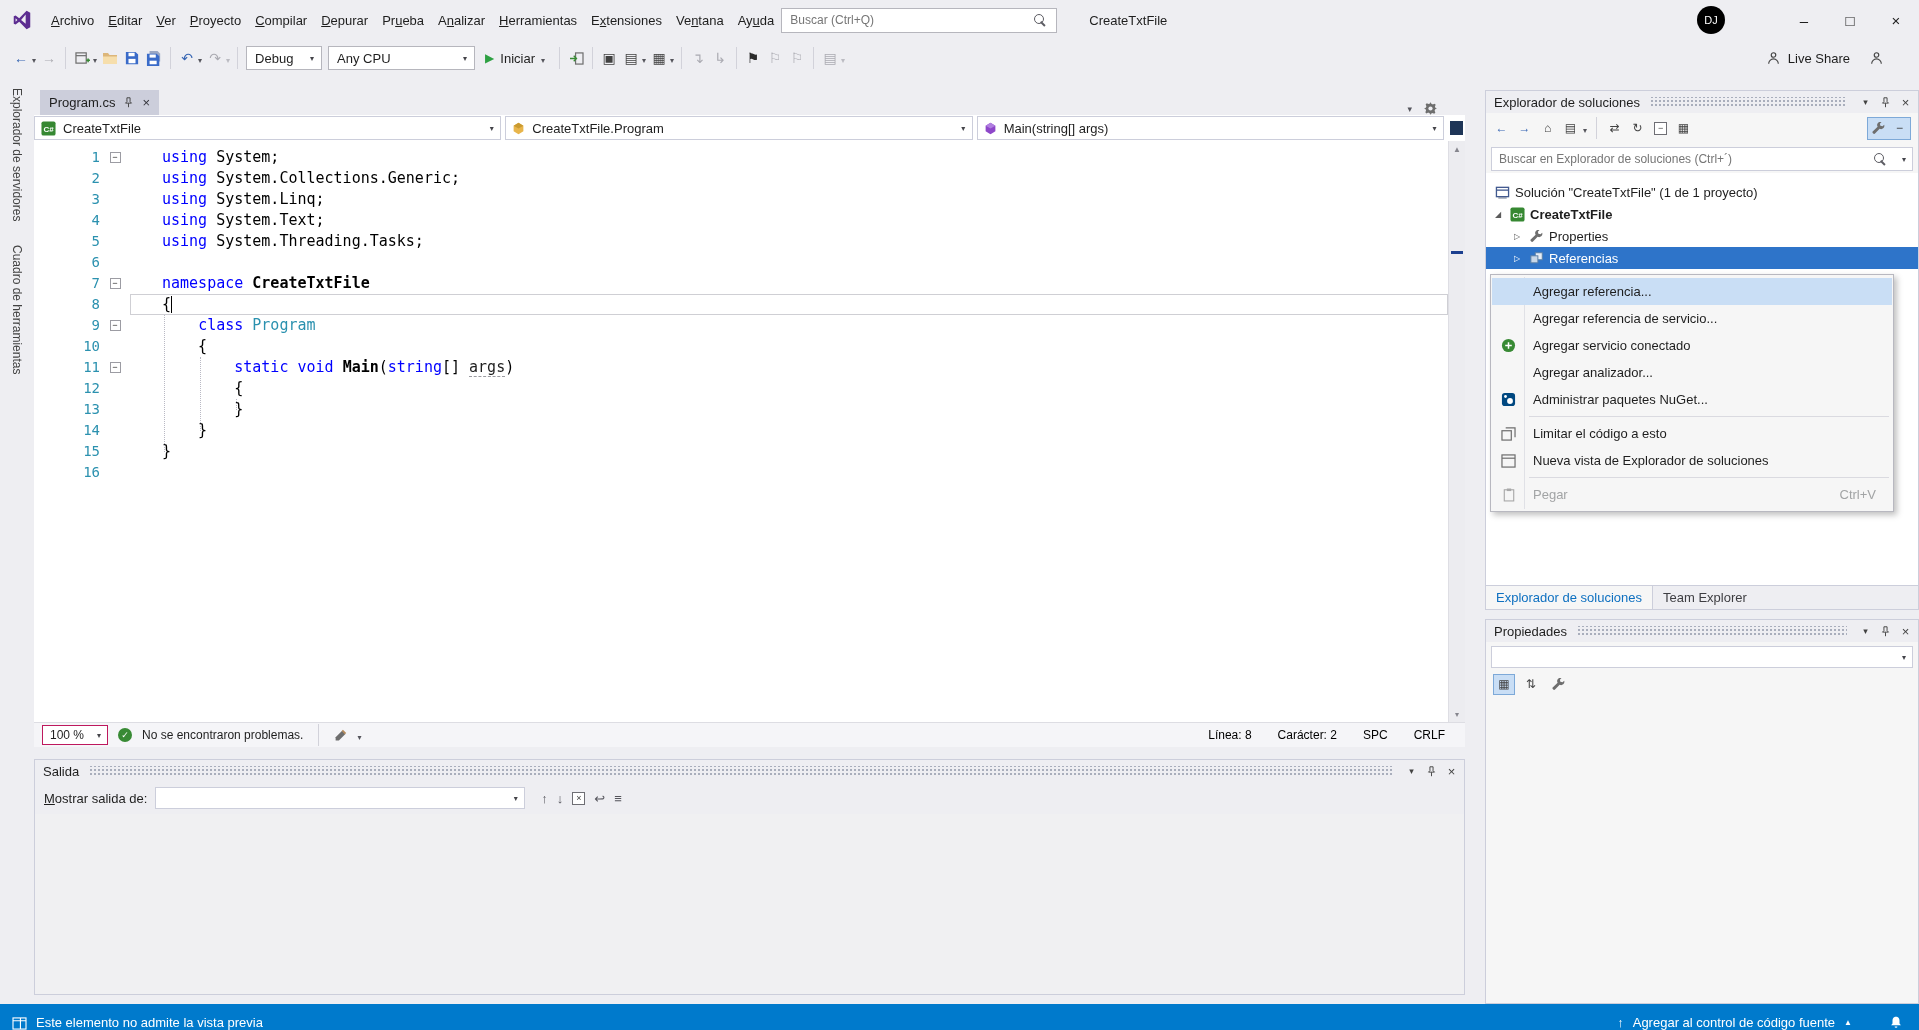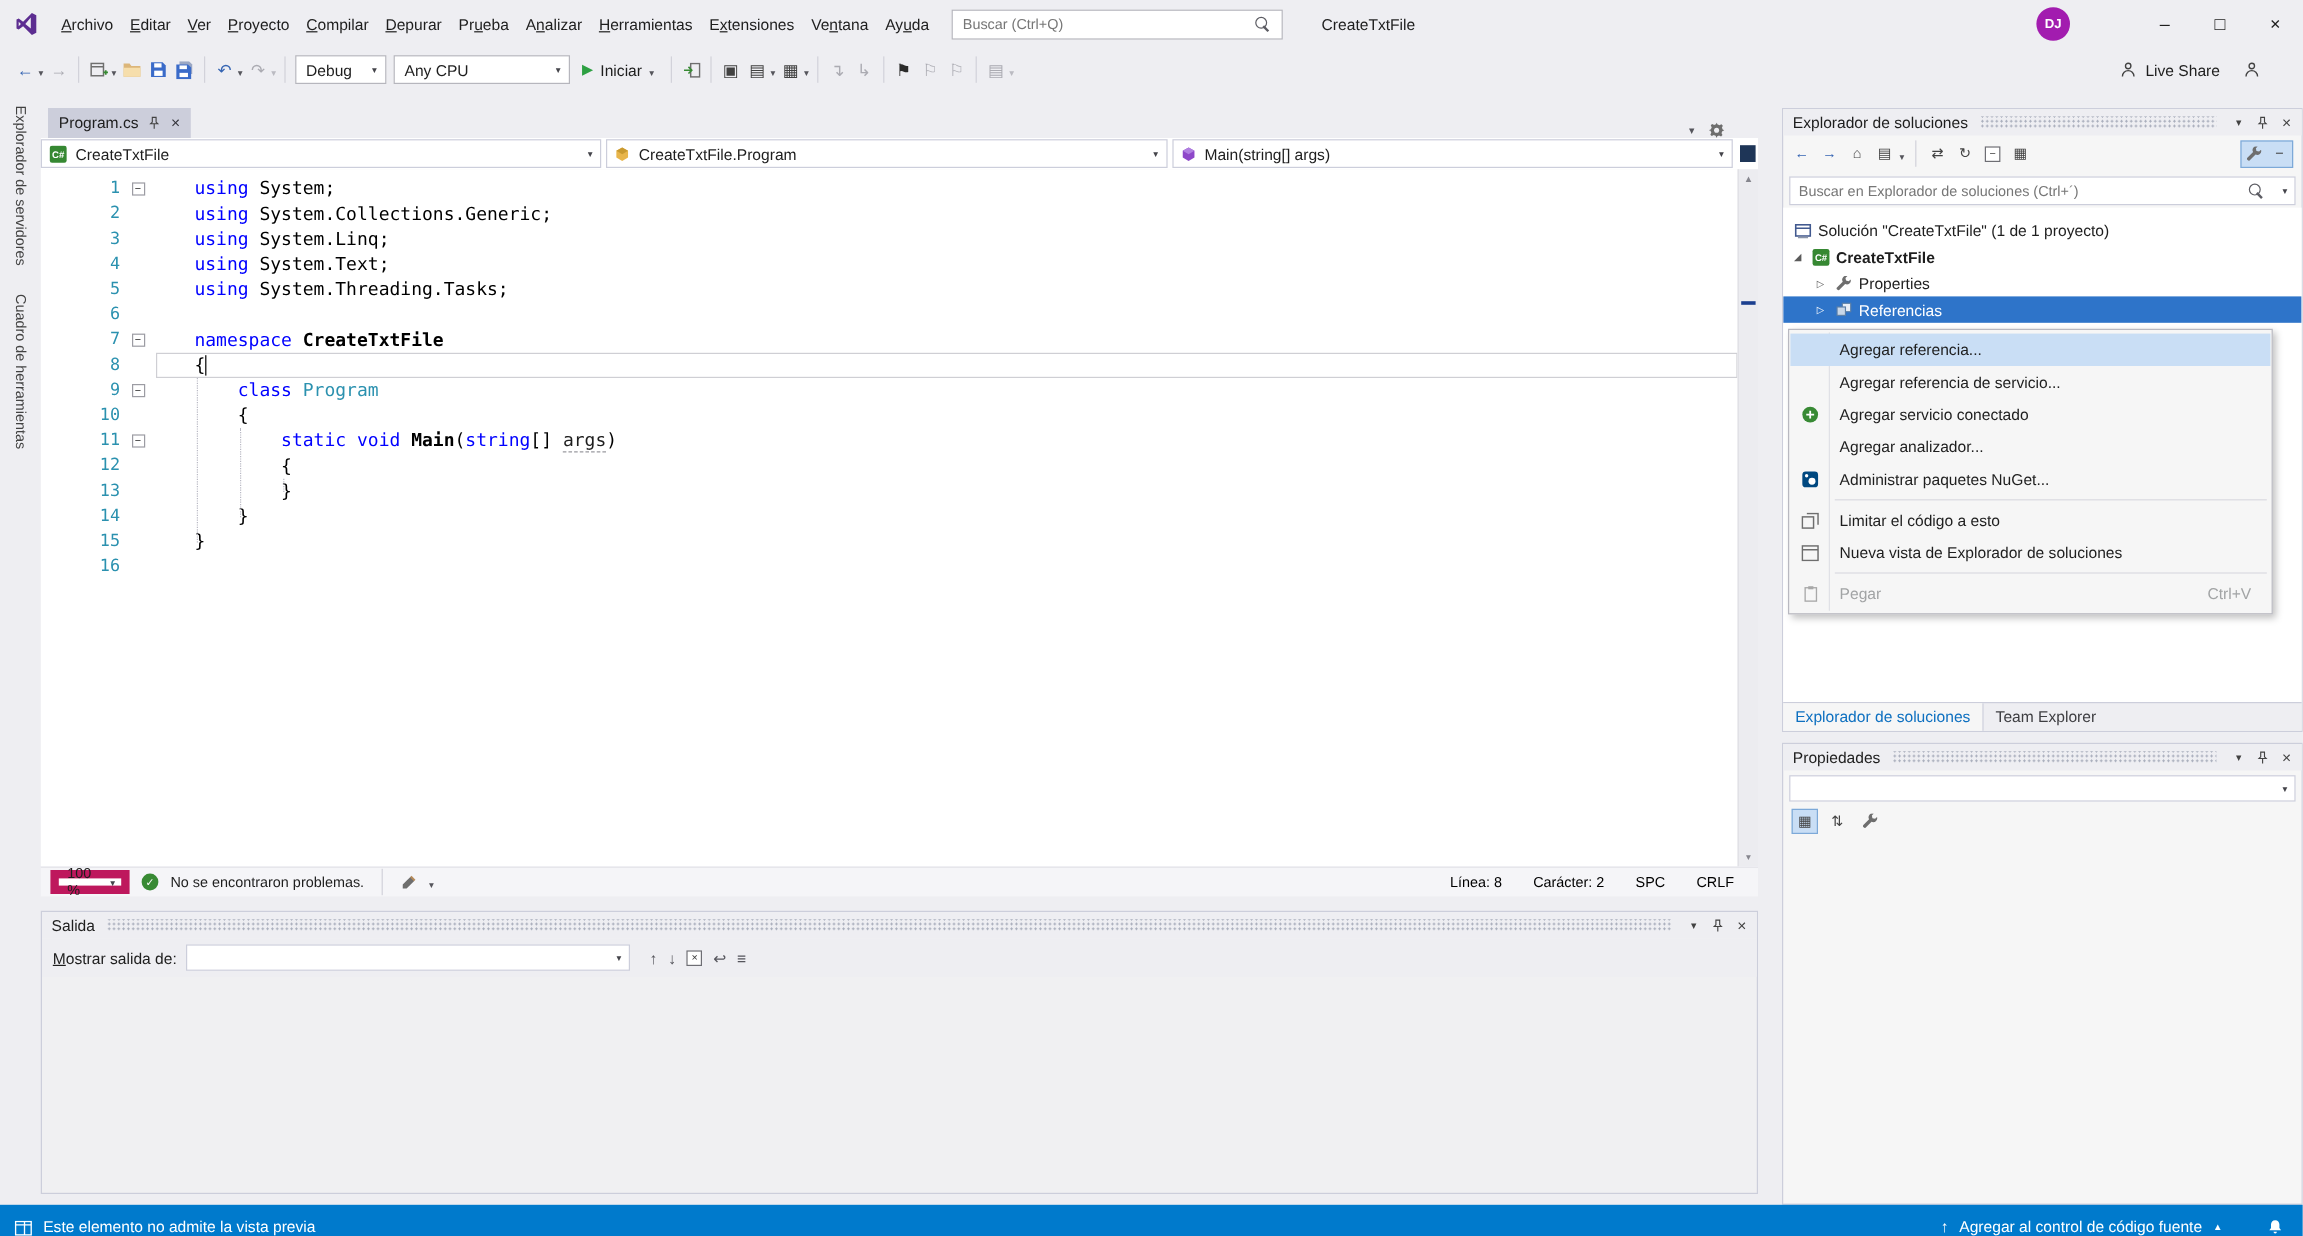--- a/index.html
+++ b/index.html
@@ -6,29 +6,29 @@
   html,body{width:1919px;height:1030px;overflow:hidden}
   body{font-family:"Liberation Sans",sans-serif;font-size:13px;color:#1E1E1E;background:#EEEEF2;position:relative;cursor:default}
   u{text-decoration:underline}
   svg{display:block}
 
   
   .titlebar{height:40px;display:flex;align-items:center;padding-left:8px;background:#EEEEF2}
   .vs-logo{width:28px;height:26px;display:flex;align-items:center;justify-content:center;margin-right:8px}
   .menubar{display:flex;align-items:center}
   .menu-item{padding:4px 7px;white-space:nowrap}
-  .quick-search{width:276px;height:25px;background:#fff;border:1px solid #B6B6BD;display:flex;align-items:center;margin-left:12px}
+  .quick-search{width:276px;height:25px;background:#fff;border:1px solid #B6B6BD;display:flex;align-items:center;}
   .quick-search input{flex:1;border:none;outline:none;background:transparent;font-family:"Liberation Sans",sans-serif;font-size:12px;color:#555;padding:0 8px}
   .quick-search input::placeholder{color:#767676}
   .mag{width:13px;height:13px;position:relative;margin-right:9px;flex:none}
   .mag::before{content:"";position:absolute;width:8px;height:8px;border:1.5px solid #5C5C63;border-radius:50%;left:0;top:0}
   .mag::after{content:"";position:absolute;width:6px;height:1.5px;background:#5C5C63;transform:rotate(45deg);left:6px;top:9px}
   .sol-label{margin-left:32px;white-space:nowrap}
   .spacer{flex:1}
-  .avatar{width:28px;height:28px;border-radius:50%;background:#a21caf;color:#fff;display:flex;align-items:center;justify-content:center;font-size:11px;font-weight:bold;margin-right:56px}
+  .avatar{width:28px;height:28px;border-radius:50%;background:#000000;color:#fff;display:flex;align-items:center;justify-content:center;font-size:11px;font-weight:normal;margin-right:56px}
   .win-controls{display:flex;height:40px}
   .win-btn{width:46px;display:flex;align-items:center;justify-content:center;font-size:15px;color:#1E1E1E}
 
   
   .toolbar{height:36px;display:flex;align-items:center;padding:0 10px;background:#EEEEF2}
   .tbtn{height:26px;min-width:22px;display:flex;align-items:center;justify-content:center;padding:0 3px;color:#414141;font-size:14px}
   .tbtn.blue{color:#3665B3}
   .tbtn.disabled{color:#ABABB2}
   .tbtn.dark{color:#2B2B2B}
   .tcaret{font-size:8px;color:#55555C;margin:4px 2px 0 0}
@@ -70,21 +70,21 @@
   .tk-m,.tk-b{font-weight:bold;color:#000}
   .tk-a{border-bottom:1px dashed #9A9AA0}
   .code-line.current .ltxt{outline:1px solid #CFCFD4;outline-offset:-1px}
   .caret-bar{position:absolute;left:41px;top:2px;width:1px;height:17px;background:#000}
   .guide{position:absolute;width:0;border-left:1px dotted #B9B9C4}
   .vscroll{position:absolute;right:0;top:0;bottom:0;width:17px;background:#ECECF0;border-left:1px solid #DEDEE4}
   .vs-arrow{height:16px;display:flex;align-items:center;justify-content:center;font-size:8px;color:#86868E}
   .vs-arrow.bottom{position:absolute;bottom:0;left:0;right:0}
   .vs-mark{position:absolute;left:2px;right:2px;top:110px;height:3px;background:#1B3F8F}
   .editor-status{height:25px;background:#F5F5F8;border-top:1px solid #DDDDE3;display:flex;align-items:center;padding:0 8px;font-size:12px;gap:10px}
-  .zoom-combo{width:66px;height:20px;border:7px solid #be185d;background:#fff;display:flex;align-items:center;padding-left:7px}
+  .zoom-combo{width:66px;height:20px;border:1px solid #be185d;background:#fff;display:flex;align-items:center;padding-left:7px}
   .zoom-combo .ccaret{margin-left:auto;width:16px;text-align:center;font-size:8px;color:#44444A}
   .health-dot{width:14px;height:14px;border-radius:50%;background:#388A34;color:#fff;font-size:9px;line-height:14px;text-align:center;flex:none}
   .es-right{margin-left:auto;display:flex;gap:26px;margin-right:12px;color:#000000}
 
   
   .panel{background:#F6F6F6;border:1px solid #CCCEDB;display:flex;flex-direction:column}
   .panel-title{height:22px;flex:none;display:flex;align-items:center;background:#EEEEF2;padding:0 4px 0 8px;gap:6px}
   .pt-dots{flex:1;height:10px;margin:0 4px;background-image:radial-gradient(circle,#A9AEBC 0.8px,transparent 1px);background-size:4px 4px;background-position:0 2px}
   .pt-icons{display:flex;align-items:center;gap:3px;color:#424242}
   .pt-icons .pti{width:17px;height:16px;display:flex;align-items:center;justify-content:center;font-size:9px}

